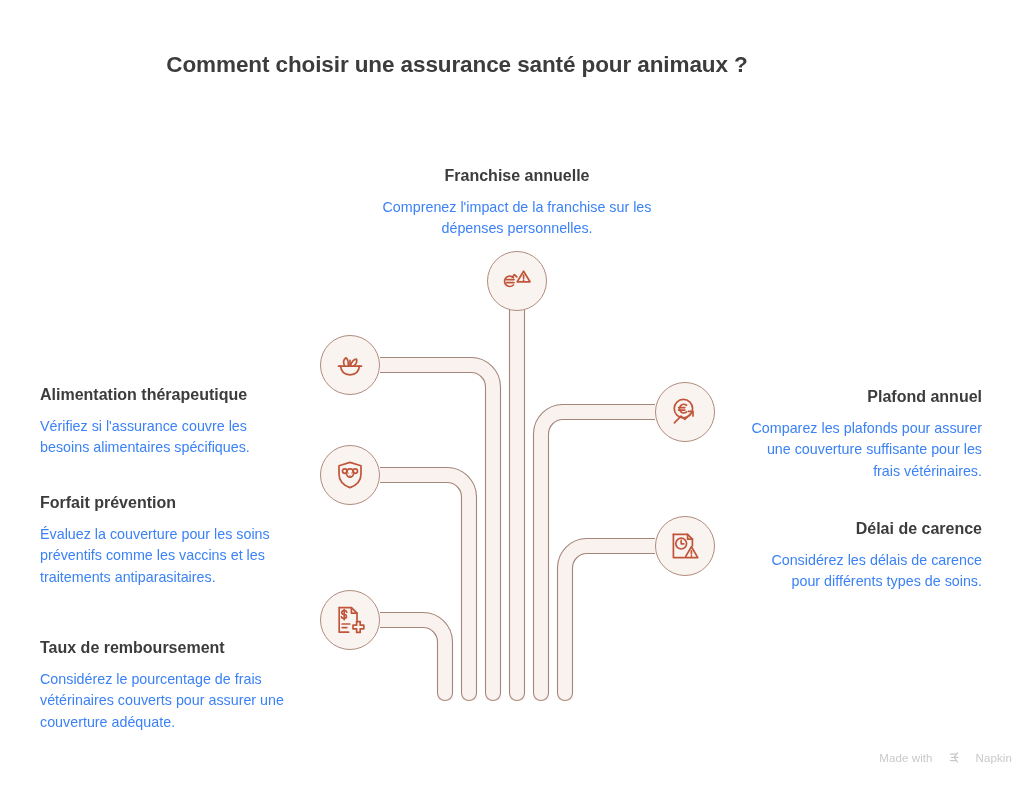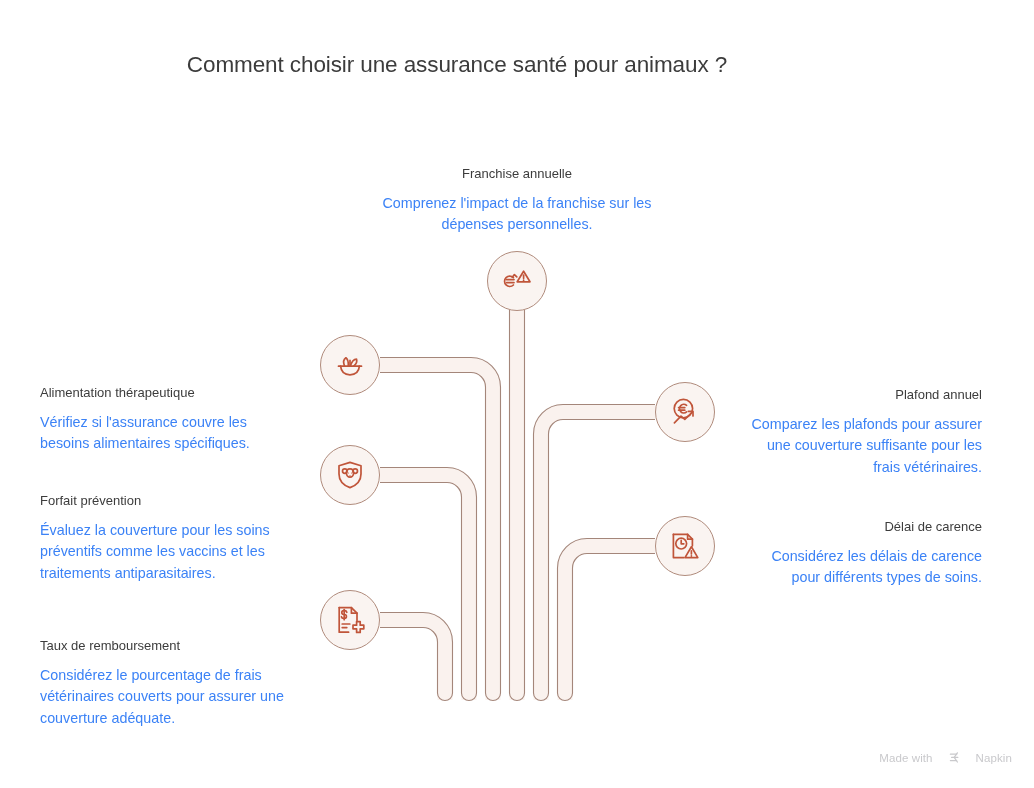--- a/index.html
+++ b/index.html
@@ -13,21 +13,21 @@
     -webkit-font-smoothing:antialiased;
   }
   #canvas{position:relative;width:1034px;height:788px;}
 
   
   .title{
     position:absolute;
     left:0;top:52px;width:914px;
     text-align:center;
     font-size:22.5px;
-    font-weight:normal;
+    font-weight:bold;
     color:#3c3c3c;
     letter-spacing:-0.1px;
   }
 
   
   #pipes{position:absolute;left:0;top:0;width:1034px;height:788px;}
 
   
   .node{
     position:absolute;
@@ -37,22 +37,22 @@
     border:1.4px solid #b08b7c;
     box-sizing:border-box;
     display:flex;align-items:center;justify-content:center;
     z-index:5;
   }
   .node svg{display:block;}
 
   
   .block{position:absolute;}
   .block .hd{
-    font-size:13px;
-    font-weight:normal;
+    font-size:16px;
+    font-weight:bold;
     color:#3c3c3c;
     line-height:1.35;
     margin-bottom:10px;
   }
   .block .bd{
     font-size:14.3px;
     color:#3b82f6;
     line-height:1.52;
   }
   .ta-r{text-align:left;margin-top:46px;}

